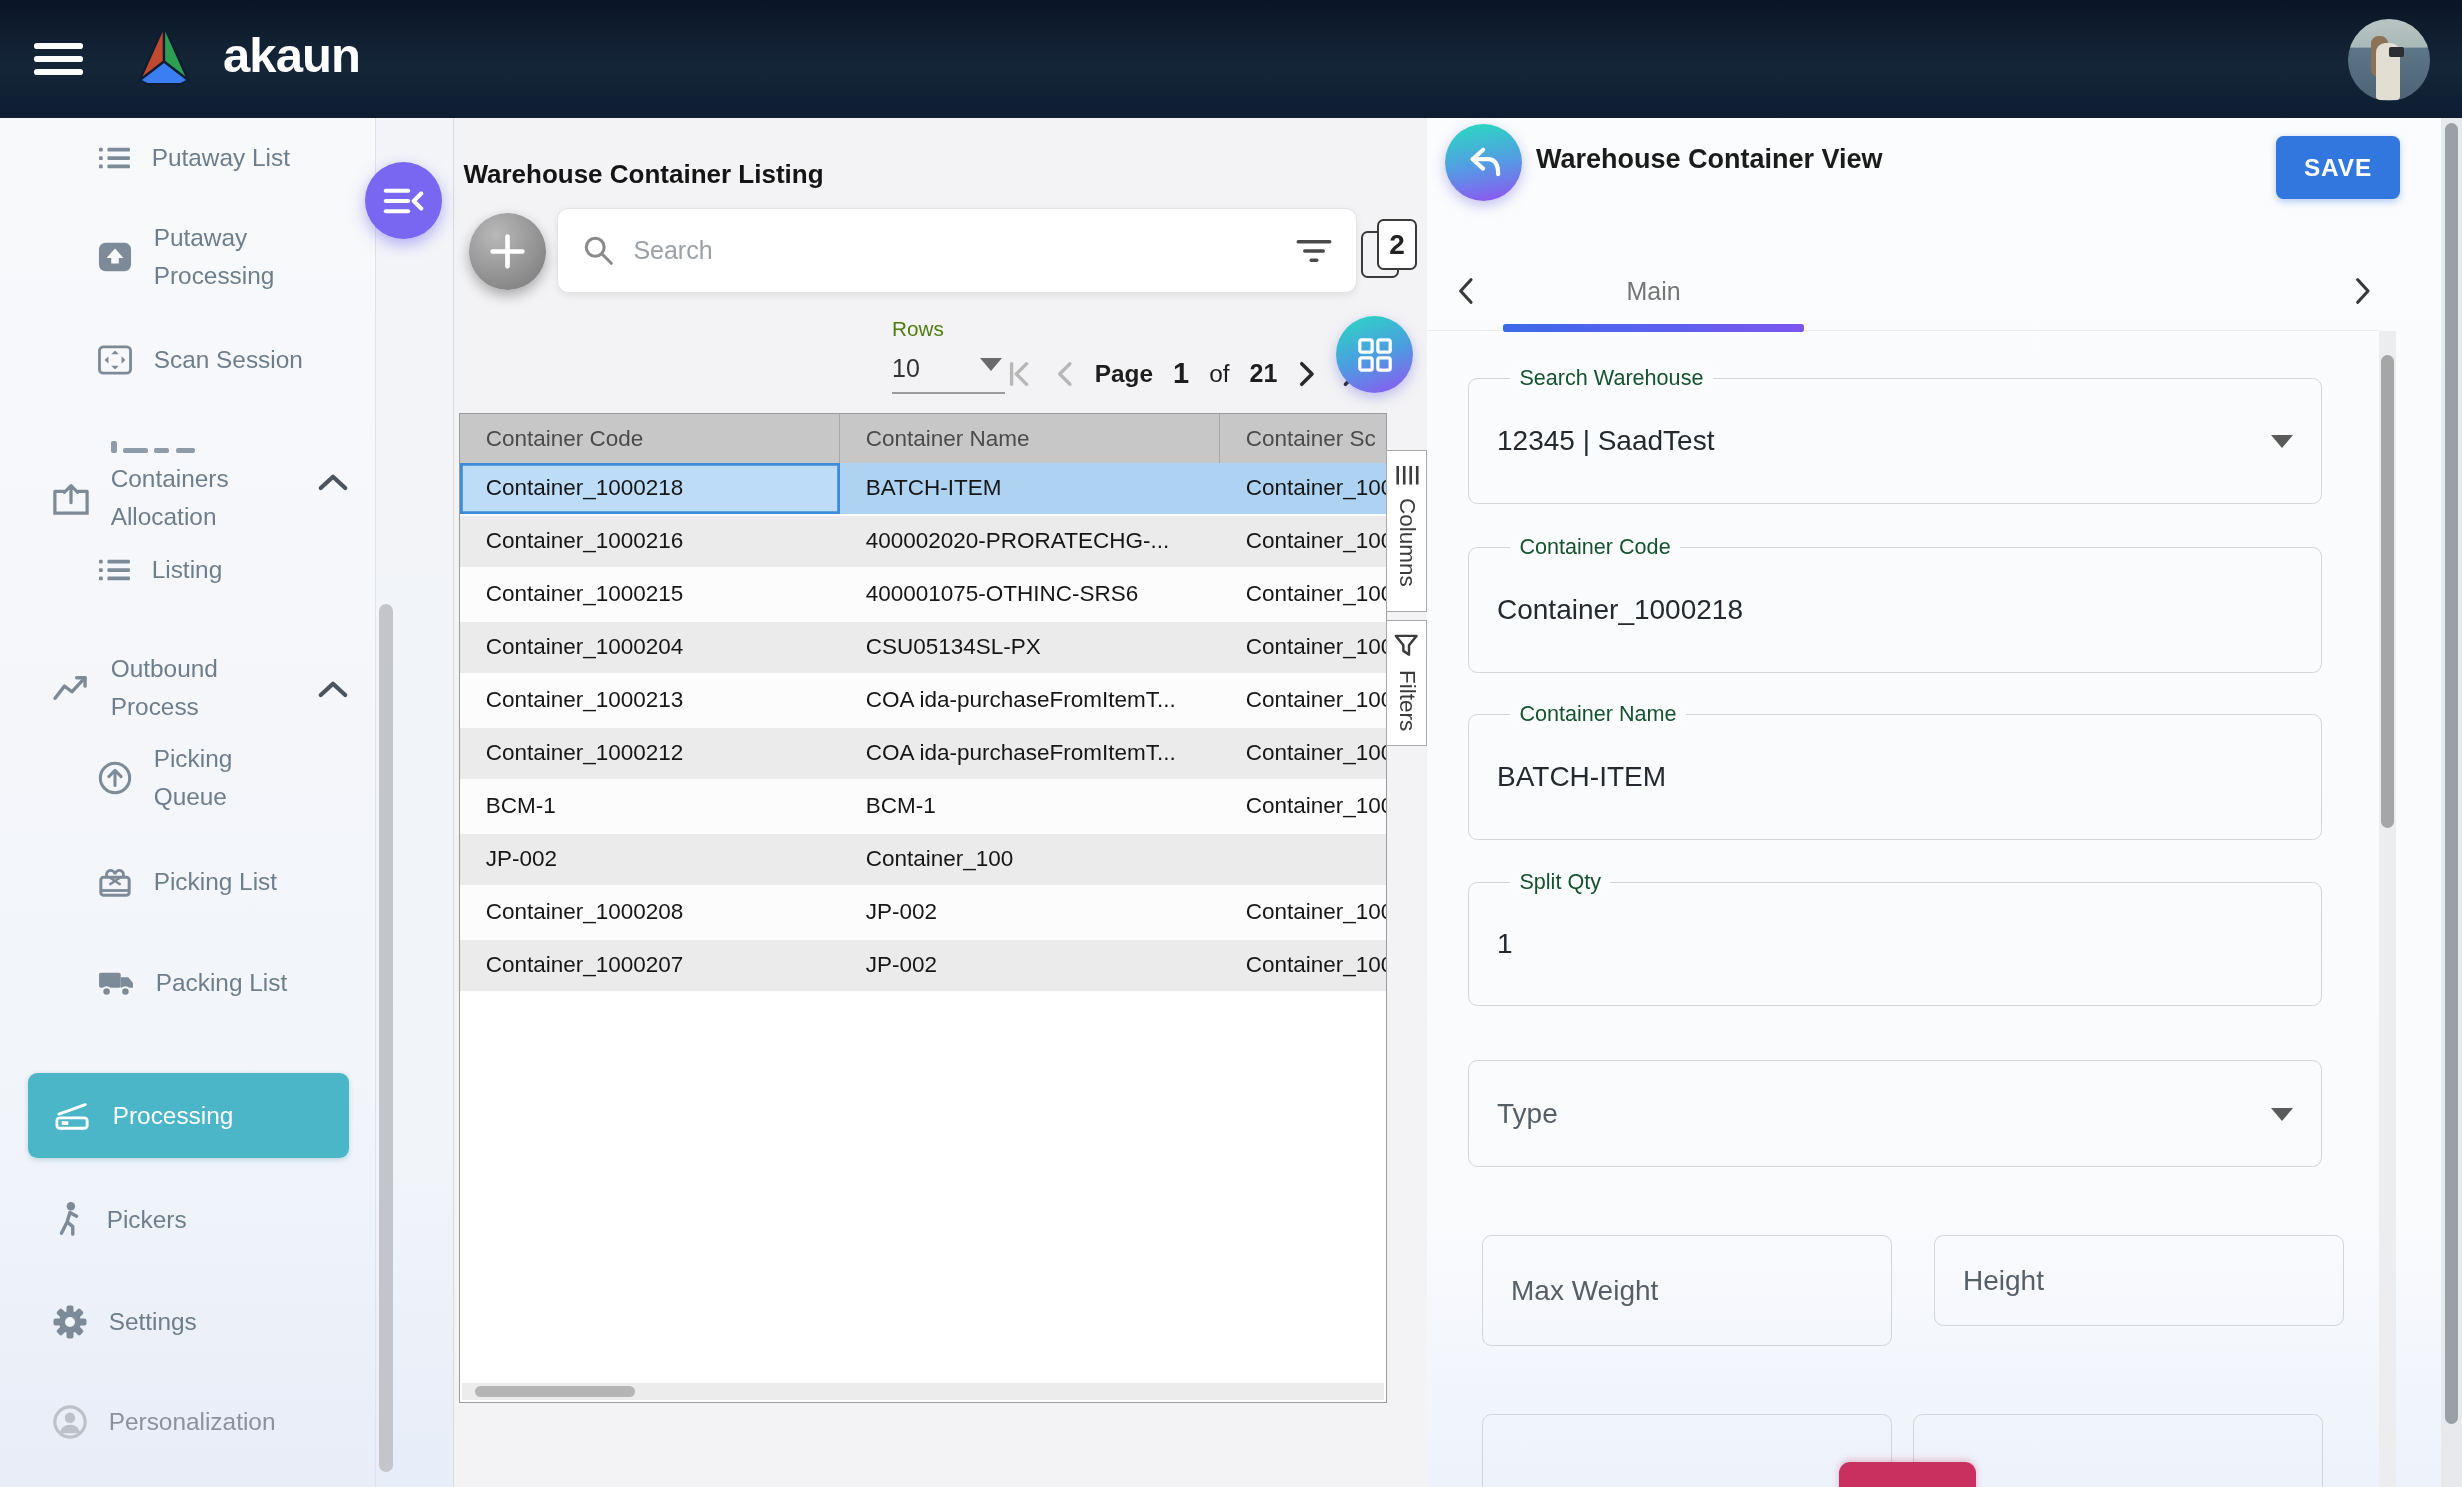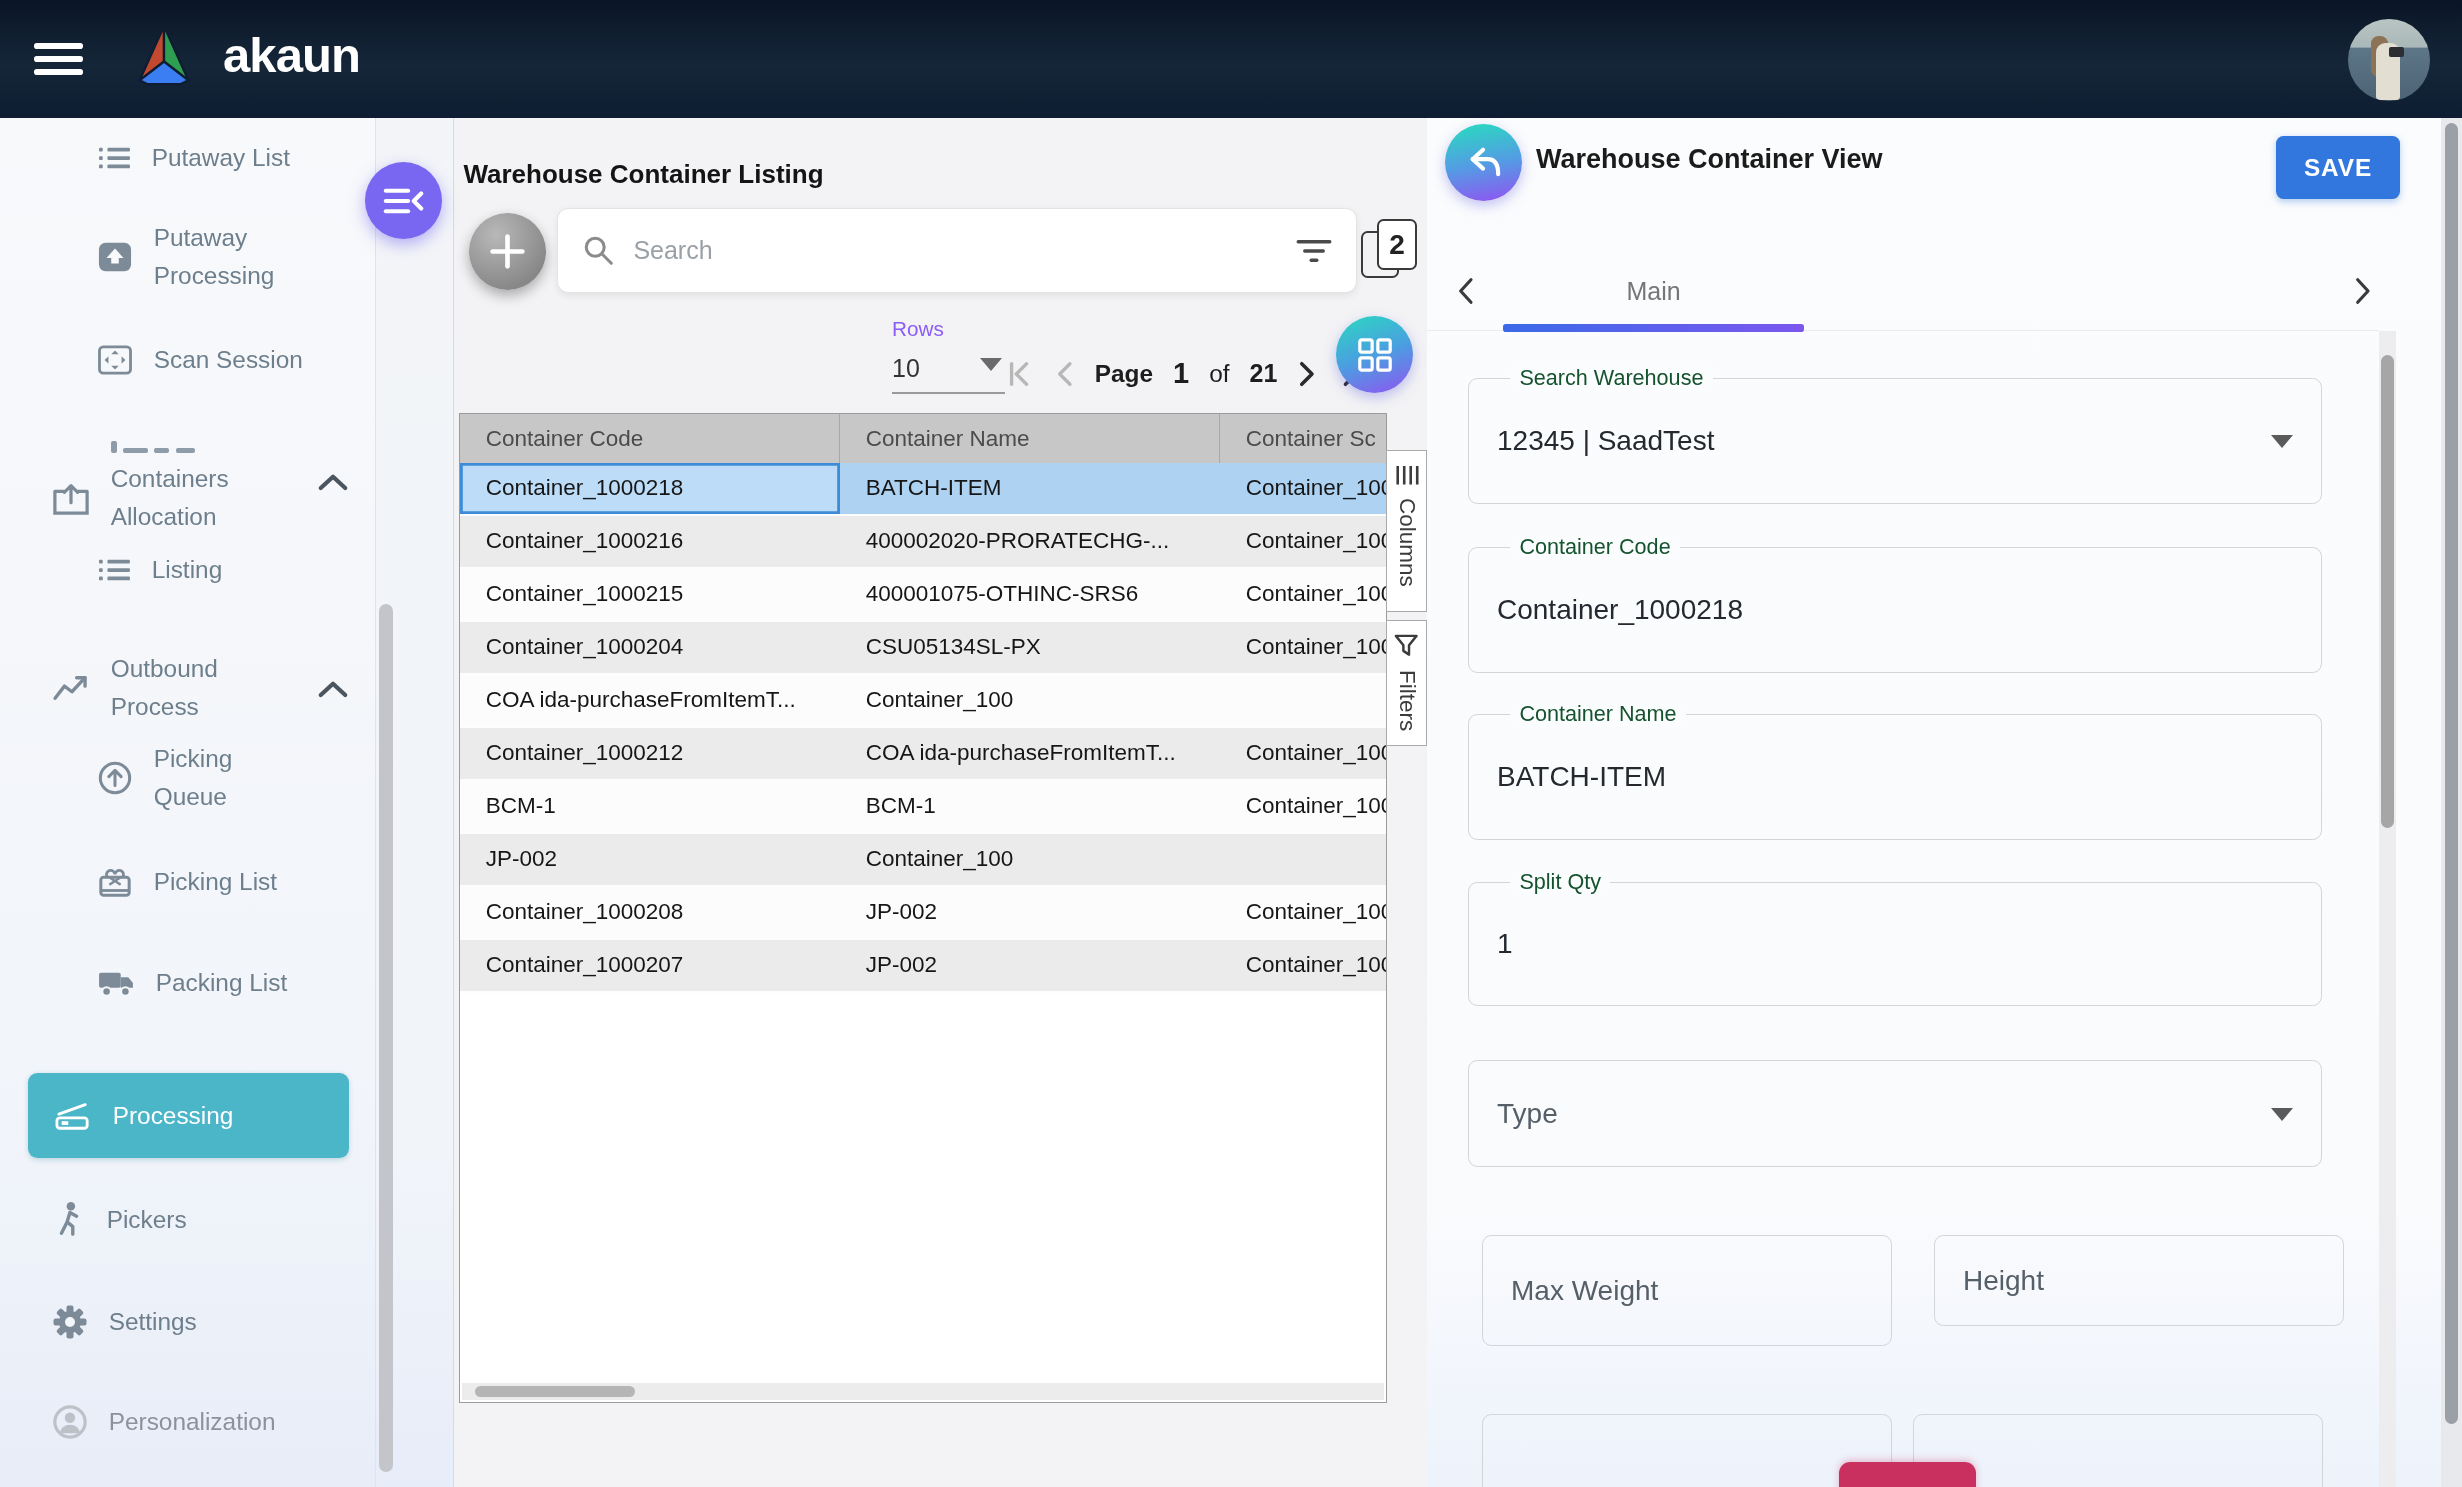--- a/index.html
+++ b/index.html
@@ -52,21 +52,21 @@
            box-shadow:0 5.6px 13px rgba(0,0,0,.3);display:flex;align-items:center;justify-content:center;cursor:pointer}
   .searchbar{position:absolute;left:103px;top:90px;width:800px;height:85px;background:#fff;border:0.9px solid #e3e3e3;
              border-radius:11.3px;box-shadow:0 2.8px 7.5px rgba(0,0,0,.07);display:flex;align-items:center;padding:0 24.4px;gap:17px}
   .search-input{flex:1;border:none;outline:none;font-size:25px;color:#333;background:transparent;font-family:"Liberation Sans",sans-serif}
   .search-input::placeholder{color:#9aa0a6}
   .pages-icon{position:absolute;left:907px;top:101px;width:56px;height:62px;cursor:pointer}
   .pi-back{position:absolute;left:0;top:12.2px;width:38px;height:47px;border:2.8px solid #3a3a3a;border-radius:6.6px}
   .pi-front{position:absolute;right:0;top:0;width:40px;height:51px;border:2.8px solid #3a3a3a;border-radius:6.6px;background:#fff;
             display:flex;align-items:center;justify-content:center;font-size:28px;font-weight:bold;color:#222}
   .rows-wrap{position:absolute;left:438px;top:199px;width:116px}
-  .rows-label{font-size:20.7px;color:#8b5cf6}
+  .rows-label{font-size:20.7px;color:#4d7c0f}
   .rows-value{font-size:25px;color:#333;margin-top:13px}
   .rows-underline{width:113px;height:1.9px;background:#9a9a9a;margin-top:9.4px}
   .rows-caret{position:absolute;right:5.6px;top:41px;width:0;height:0;border-left:11.3px solid transparent;
               border-right:11.3px solid transparent;border-top:13px solid #6a6a6a}
   .pager{position:absolute;left:552px;top:235px;height:41px;display:flex;align-items:center;gap:20px;
          font-size:24.4px;color:#1d1d1d}
   .pg-btn{display:flex;align-items:center;cursor:pointer}
   .pg-label{font-weight:bold}
   .pg-cur{font-size:29px;font-weight:bold}
   .pg-total{font-weight:bold;font-size:25px}
@@ -435,20 +435,21 @@
         <div class="td c1">Container_1000215</div>
         <div class="td c2">400001075-OTHINC-SRS6</div>
         <div class="td c3">Container_100</div>
       </div>
       <div class="trow odd">
         <div class="td c1">Container_1000204</div>
         <div class="td c2">CSU05134SL-PX</div>
         <div class="td c3">Container_100</div>
       </div>
       <div class="trow even">
+        <div class="td c1">Container_1000213</div>
         <div class="td c2">COA ida-purchaseFromItemT...</div>
         <div class="td c3">Container_100</div>
       </div>
       <div class="trow odd">
         <div class="td c1">Container_1000212</div>
         <div class="td c2">COA ida-purchaseFromItemT...</div>
         <div class="td c3">Container_100</div>
       </div>
       <div class="trow even">
         <div class="td c1">BCM-1</div>

